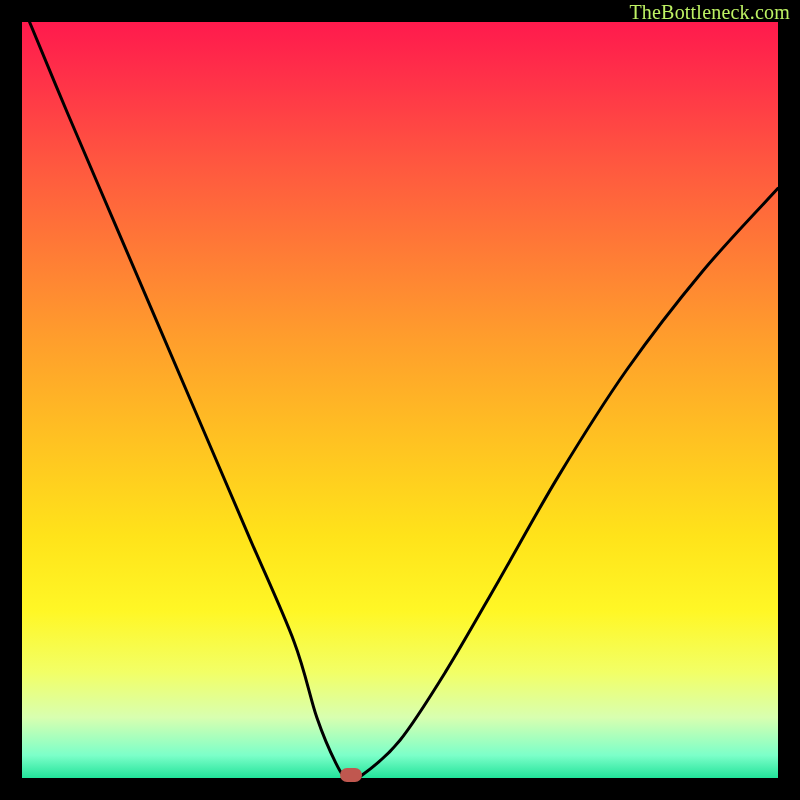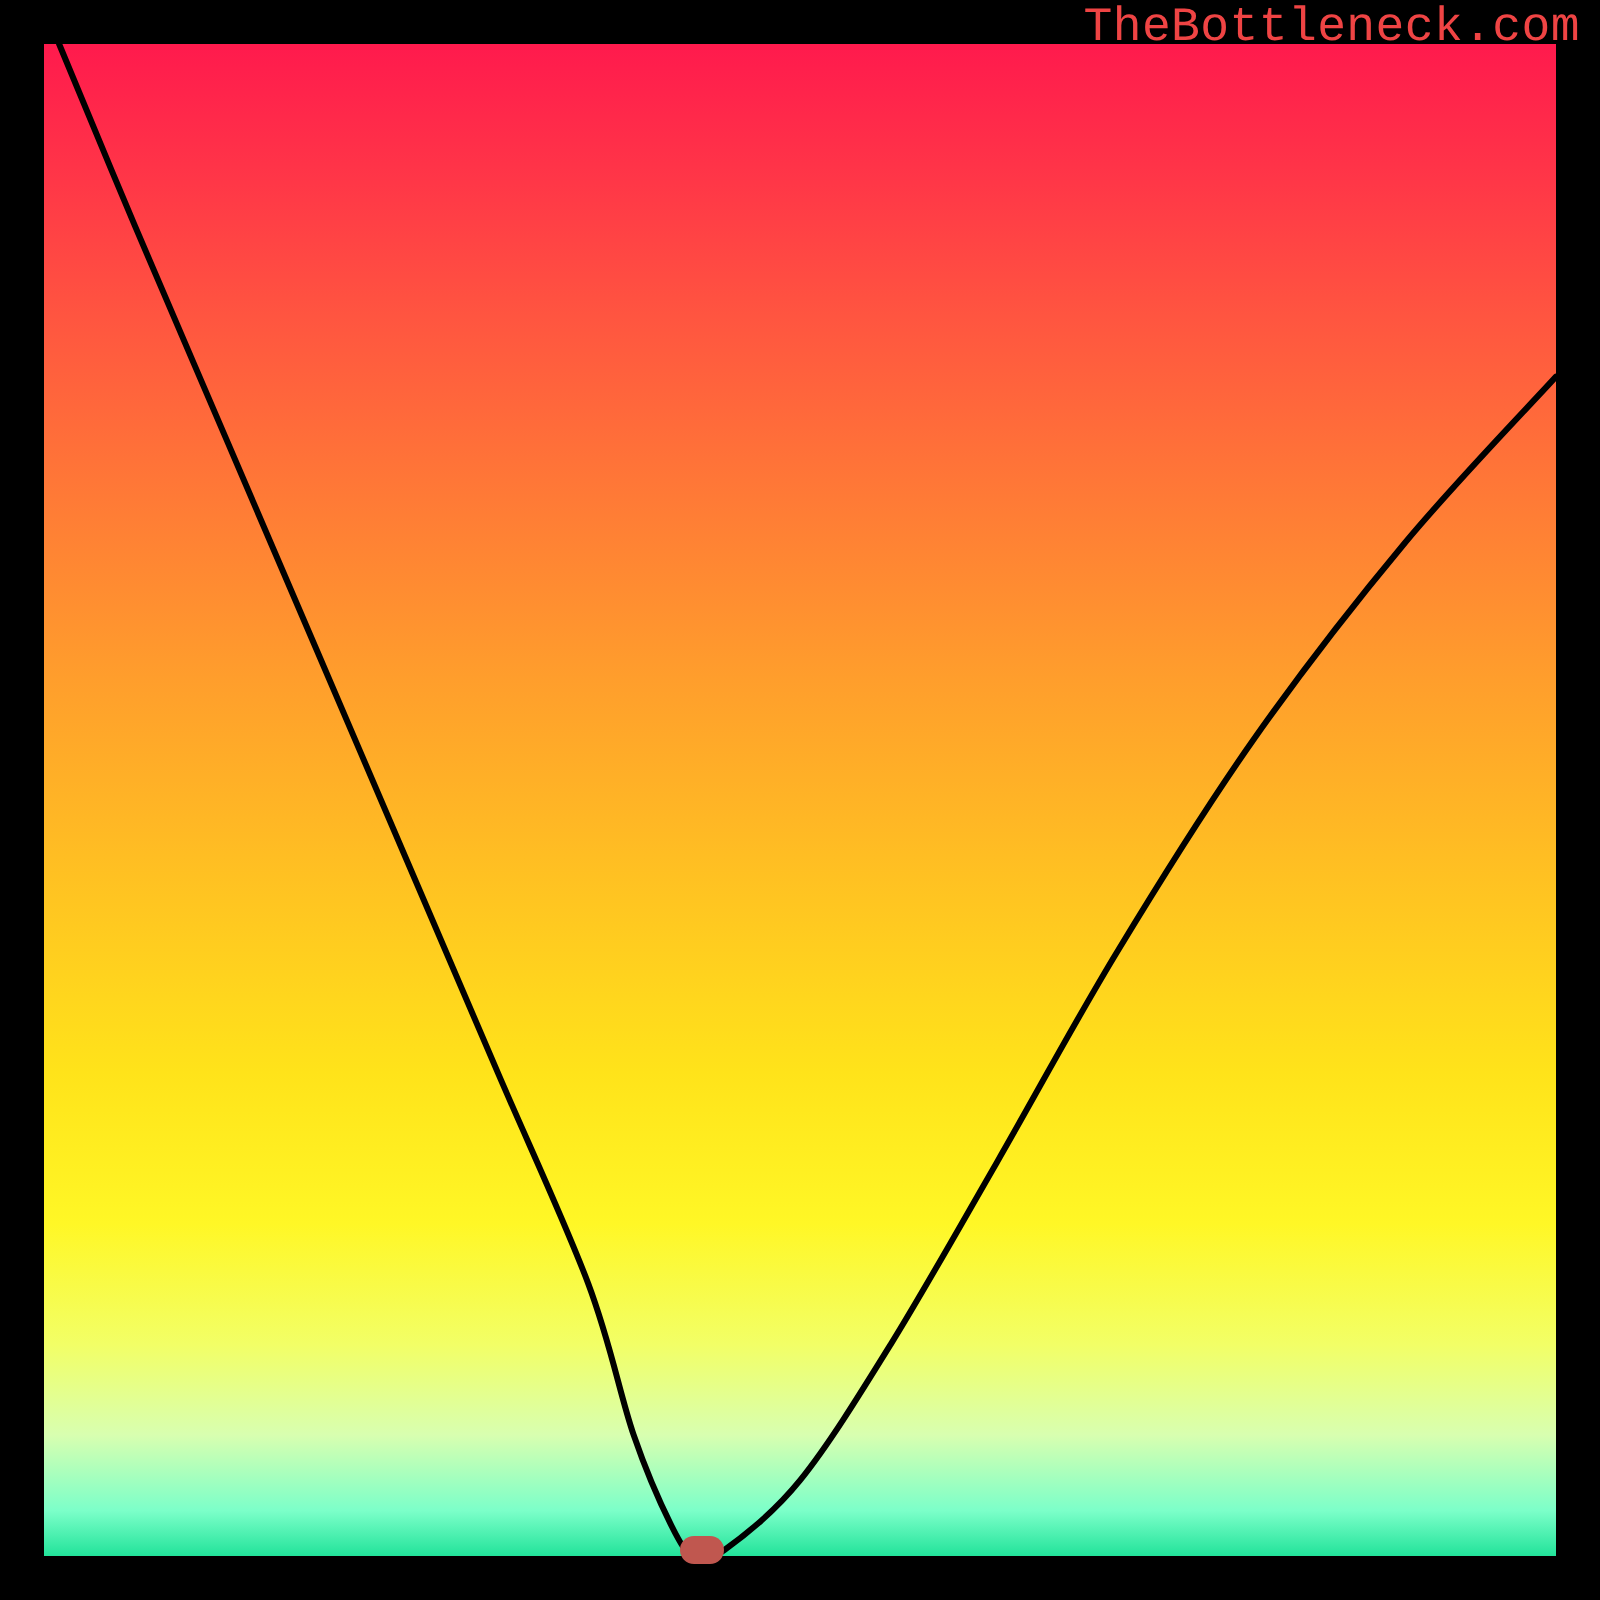--- a/index.html
+++ b/index.html
@@ -27,23 +27,23 @@
       #fff726 78%,
       #f2ff66 86%,
       #d8ffb0 92%,
       #7cffc9 97%,
       #22e39a 100%);
   }
   .watermark {
     position: absolute;
     top: 1px;
     right: 10px;
-    font-family: Liberation Mono, monospace;
-    font-size: 24px;
-    color: #ef4444;
+    font-family: Liberation Serif, serif;
+    font-size: 20px;
+    color: #bef264;
     letter-spacing: 0.2px;
     font-weight: 500;
   }
   svg.curve {
     position: absolute;
     left: 0; top: 0;
     width: 100%; height: 100%;
     overflow: visible;
   }
   .marker {

